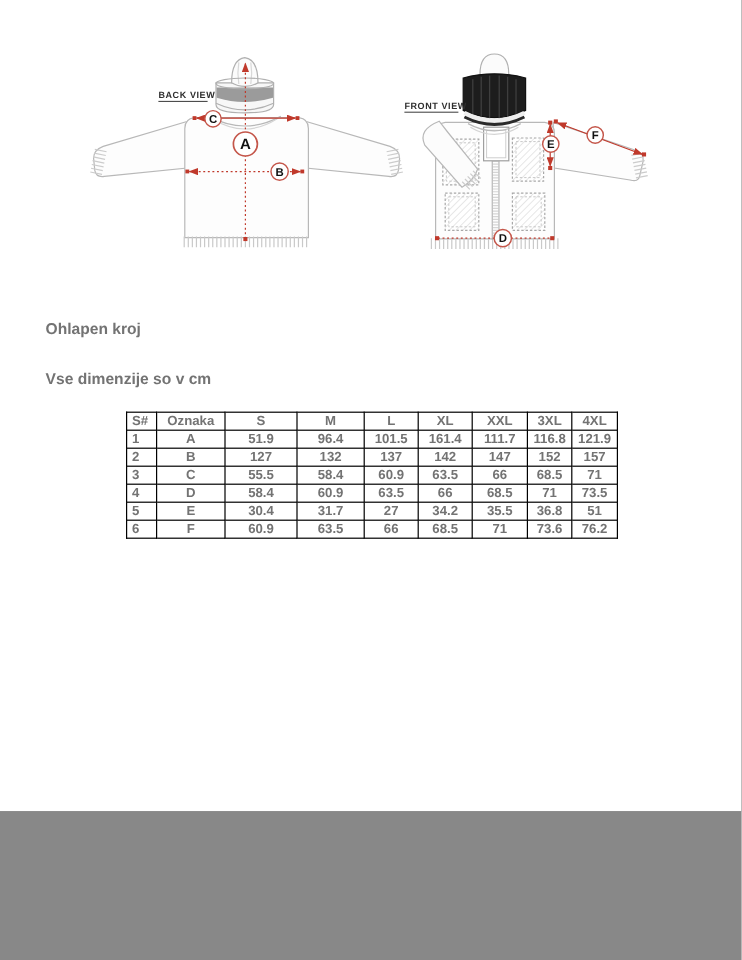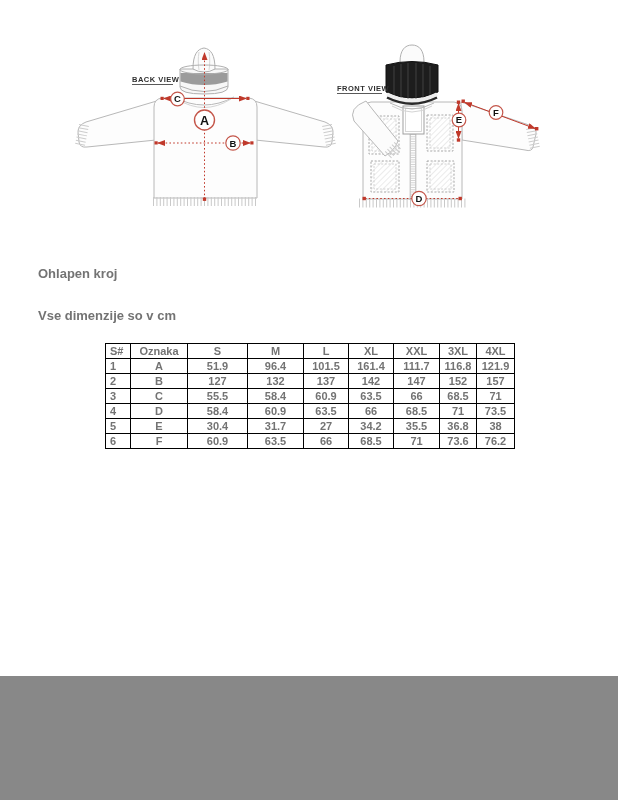--- a/index.html
+++ b/index.html
@@ -254,21 +254,21 @@
         </tr>
         <tr>
           <td class="c-num">5</td>
           <td>E</td>
           <td>30.4</td>
           <td>31.7</td>
           <td>27</td>
           <td>34.2</td>
           <td>35.5</td>
           <td>36.8</td>
-          <td>38</td>
+          <td>51</td>
         </tr>
         <tr>
           <td class="c-num">6</td>
           <td>F</td>
           <td>60.9</td>
           <td>63.5</td>
           <td>66</td>
           <td>68.5</td>
           <td>71</td>
           <td>73.6</td>

